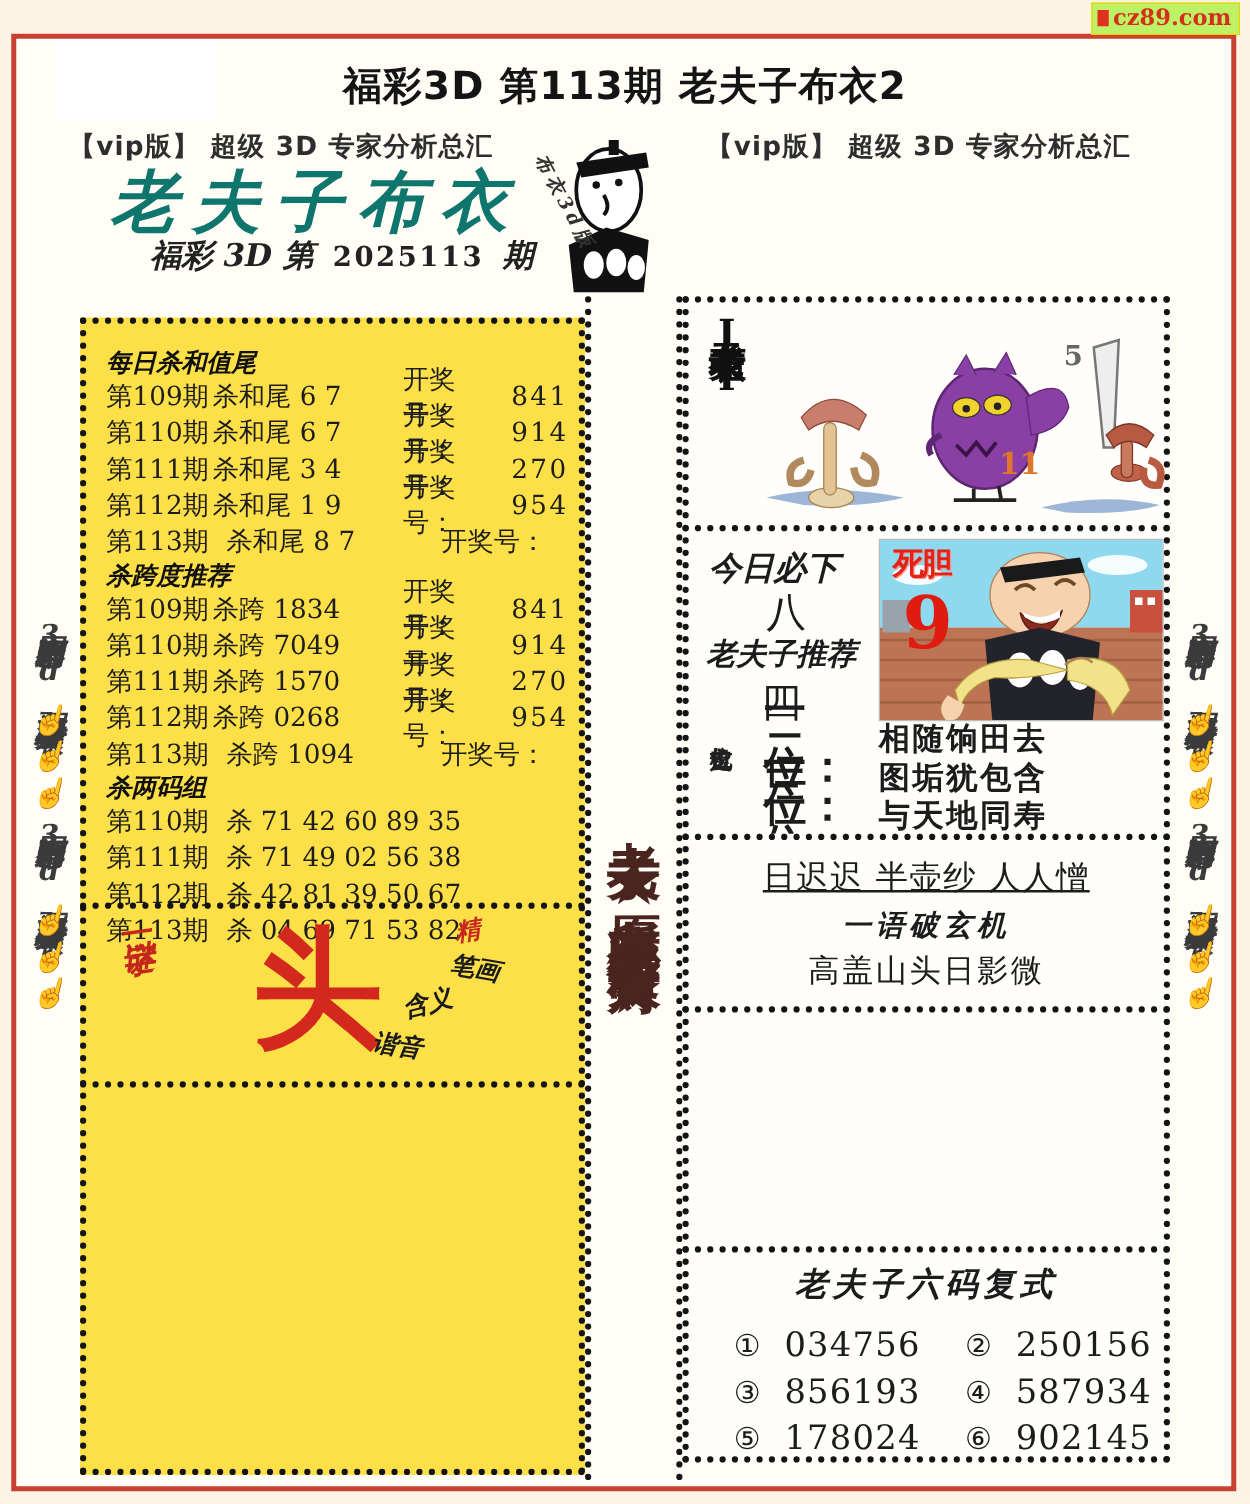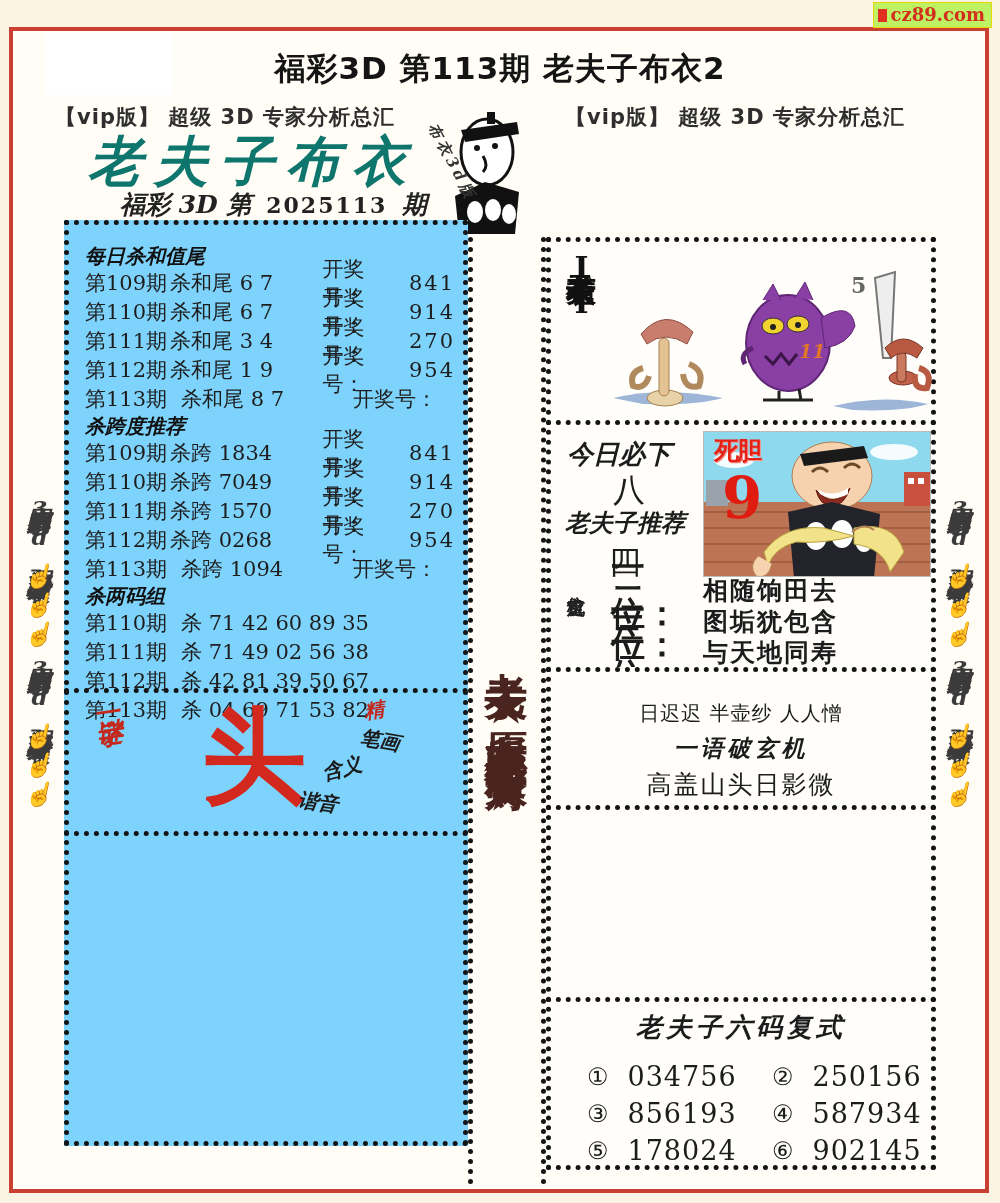--- a/index.html
+++ b/index.html
@@ -20,21 +20,21 @@
   .brand { position:absolute; left:88px; top:126px; font-size:54px; font-weight:bold; font-style:italic; letter-spacing:12px; color:#0f766e; }
   .issue-line { position:absolute; left:120px; top:188px; font-size:25px; font-weight:bold; font-style:italic; color:#222; }
   .issue-line b { font-style:normal; font-size:22px; letter-spacing:2px; padding:0 6px; }
 
   .mascot { position:absolute; left:425px; top:104px; }
   .mascot-note { position:absolute; left:440px; top:120px; transform:rotate(62deg); transform-origin:left top; font-size:15px; font-weight:bold; font-style:italic; color:#333; letter-spacing:4px; }
 
   .strip { position:absolute; top:118px; width:46px; height:1062px; writing-mode:vertical-rl; text-orientation:upright; font-size:23px; font-weight:bold; color:#3b3b3b; letter-spacing:1px; line-height:46px; text-align:center; font-style:italic; }
   .strip.left { left:16px; } .strip.right { left:936px; }
 
-  .left-box { position:absolute; left:64px; top:220px; width:404px; height:926px; border:5px dotted #141414; background:#7dd3fc; }
+  .left-box { position:absolute; left:64px; top:254px; width:404px; height:926px; border:5px dotted #141414; background:#fde047; }
   .lp-data { padding:18px 8px 0 16px; }
   .sec-h { font-size:20px; font-weight:bold; font-style:italic; color:#101010; height:25px; }
   .lrow { display:flex; align-items:center; height:29px; font-size:21px; color:#1d1d1d; }
   .lrow .c1 { width:96px; } .lrow .c2 { width:172px; } .lrow .c3l { margin-right:12px; } .lrow .c3v { letter-spacing:2px;text-align:right; }
 
   .riddle-box { position:absolute; left:-5px; top:463px; width:404px; height:148px; border-top:5px dotted #141414; border-bottom:5px dotted #141414; }
   .riddle-left { position:absolute; left:26px; top:6px; writing-mode:vertical-rl; text-orientation:upright; color:#c4281c; font-size:26px; font-weight:bold; font-style:italic; transform:rotate(-8deg); line-height:30px; }
   .riddle-big { position:absolute; left:138px; top:8px; font-size:104px; line-height:110px; font-weight:bold; color:#d3281e; font-family:"DejaVu Sans","Liberation Sans",sans-serif; }
   .hint { position:absolute; font-weight:bold; font-style:italic; color:#1b1b1b; font-size:20px; }
   .hint.h-red { color:#c4281c; }
@@ -46,38 +46,38 @@
   .rbox { position:relative; border:5px dotted #141414; background:#fffefb; margin-top:-5px; }
   .rbox:first-child { margin-top:0; }
   .rb1 { height:188px; }
   .rb2 { height:252px; }
   .rb3 { height:143px; }
   .rb4 { height:197px; }
   .rb5 { height:173px; }
 
   .rb1-label { position:absolute; left:10px; top:8px; writing-mode:vertical-rl; text-orientation:upright; font-size:30px; font-weight:bold; line-height:40px; color:#111; }
   .rb1-num5 { position:absolute; left:300px; top:30px; font-size:22px; color:#666; font-weight:bold; }
-  .rb1-num11 { position:absolute; left:248px; top:98px; font-size:19px; color:#e0762a; font-weight:bold; font-style:italic; }
+  .rb1-num11 { position:absolute; left:248px; top:114px; font-size:24px; color:#e0762a; font-weight:bold; }
 
   .tb-l1 { position:absolute; left:16px; top:12px; font-size:26px; font-weight:bold; font-style:italic; }
   .tb-n1 { position:absolute; left:62px; top:44px; font-size:32px; }
   .tb-l2 { position:absolute; left:14px; top:82px; font-size:24px; font-weight:bold; font-style:italic; }
   .tb-n2 { position:absolute; left:58px; top:116px; font-size:32px; }
   .tb-img { position:absolute; left:152px; top:6px; width:228px; height:146px; overflow:hidden; border:1px solid #bbb; }
   .tb-img .deadtext { position:absolute; left:10px; top:2px; color:#e42318; font-size:25px; font-weight:bold; letter-spacing:-2px; text-shadow:1px 1px 0 #ff8f86; }
   .tb-img .big9 { position:absolute; left:18px; top:32px; color:#e01b10; font-size:58px; font-weight:bold; }
   .dw-label { position:absolute; left:14px; top:158px; writing-mode:vertical-rl; text-orientation:upright; font-size:18px; font-weight:bold; line-height:22px; color:#222; }
   .dw-rows { position:absolute; left:60px; top:150px; }
   .dw-row { display:flex; align-items:center; height:31px; }
   .dw-pos { font-size:34px; font-weight:bold; font-family:"DejaVu Sans","Liberation Sans",sans-serif; width:92px; }
   .dw-txt { font-size:25px; font-weight:bold; letter-spacing:2px; }
 
   .poem { text-align:center; padding-top:8px; }
   .poem-title { font-size:25px; font-weight:bold; font-style:italic; letter-spacing:4px; }
-  .poem-line { font-size:20px; letter-spacing:1px; margin-top:20px; }
+  .poem-line { font-size:26px; letter-spacing:1px; margin-top:4px;text-decoration:underline; }
   .poem-sub { font-size:23px; font-weight:bold; font-style:italic; letter-spacing:4px; margin-top:6px; }
   .poem-line2 { font-size:25px; letter-spacing:2px; margin-top:4px; }
 
   .combo { text-align:center; padding-top:8px; }
   .combo-title { font-size:26px; font-weight:bold; font-style:italic; letter-spacing:4px; }
   .combo-grid { display:grid; grid-template-columns:185px 185px; margin:16px 0 0 8px; row-gap:6px; }
   .combo-item { display:flex; align-items:center; justify-content:flex-start; padding-left:28px; font-size:27px; letter-spacing:1px; }
   .combo-mark { font-size:24px; margin-right:18px; }
 </style>
 </head>

